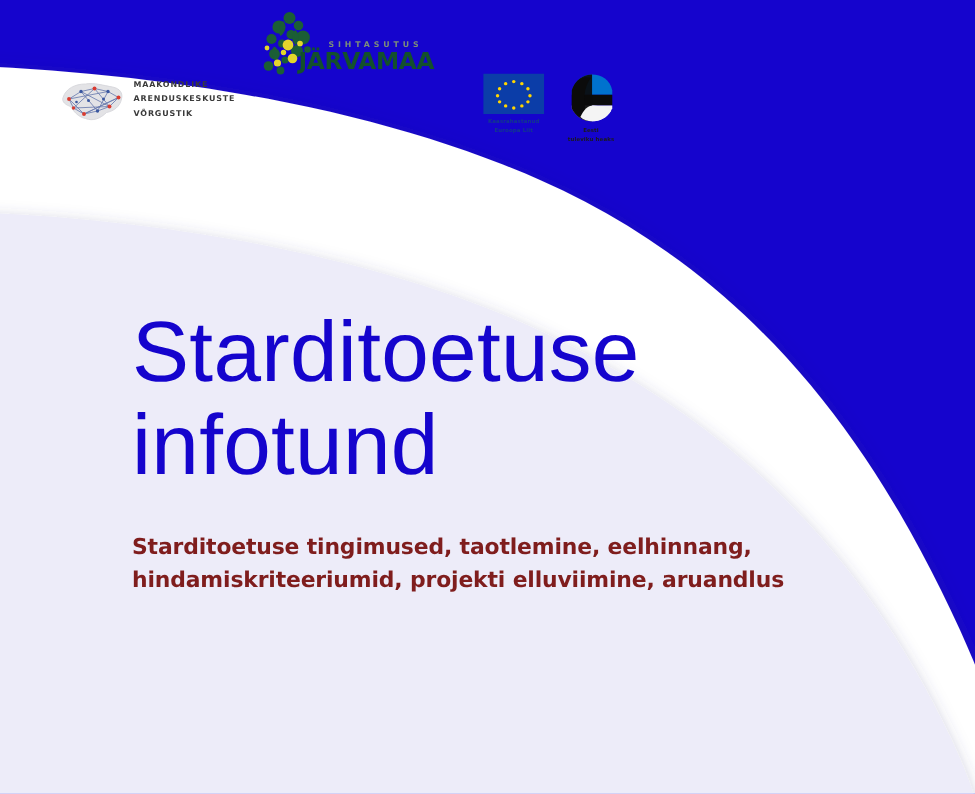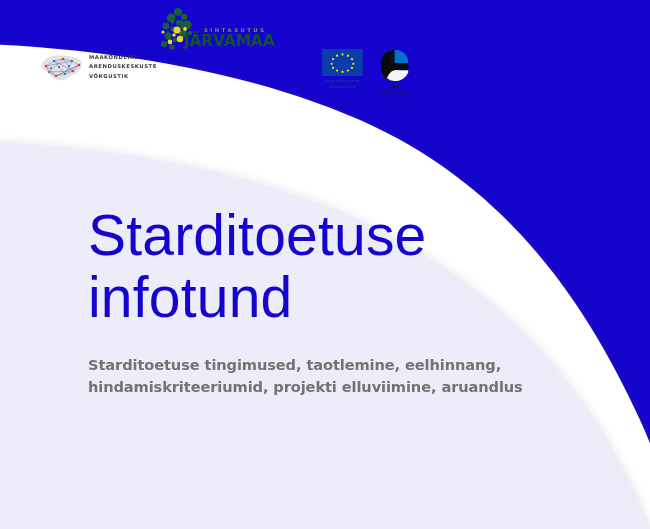--- a/index.html
+++ b/index.html
@@ -55,21 +55,21 @@
     font-family: "DejaVu Sans", sans-serif;
     font-size: 5.3px;
     line-height: 1.75;
     letter-spacing: 0.55px;
     font-weight: 700;
     color: #3a3a3a;
     white-space: pre-line;
   }
   
   .logo-jarvamaa {
-    left: 156px;
+    left: 171px;
     top: 7px;
     width: 115px;
     height: 48px;
   }
   .jarvamaa-mark {
     position: absolute;
     left: 0;
     top: 0;
     width: 46px;
     height: 46px;
@@ -152,21 +152,21 @@
     letter-spacing: 0.2px;
     margin: 0;
     white-space: pre-line;
     -webkit-text-stroke: 0px;
   }
   .subtitle {
     font-family: "DejaVu Sans", sans-serif;
     font-size: 14.6px;
     line-height: 1.53;
     font-weight: 700;
-    color: #737373;
+    color: #7f1d1d;
     margin: 26px 0 1px 0;
     letter-spacing: -0.1px;
     white-space: pre-line;
   }
 </style>
 </head>
 <body>
 
 <div id="slide">
 

